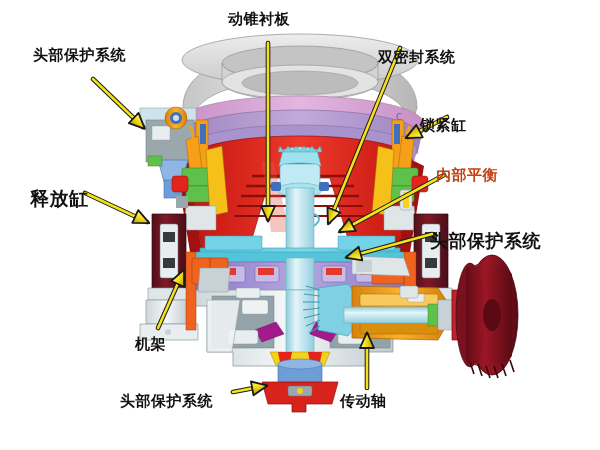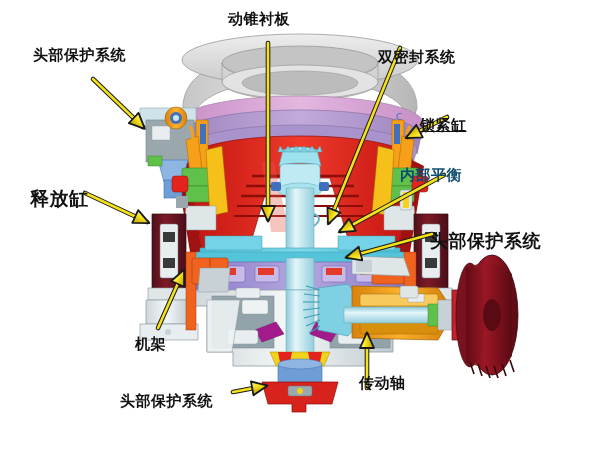--- a/index.html
+++ b/index.html
@@ -339,20 +339,20 @@
         <line x1="367" y1="388" x2="367" y2="335" stroke="#1a1a1a" stroke-width="4.6" stroke-linecap="round"></line>
         <line x1="367" y1="388" x2="367" y2="335" stroke="#f5e11a" stroke-width="2.6" stroke-linecap="round" marker-end="url(#ahead)"></line>
       </g>
 </svg>
 </div>
 
 <div id="label-layer">
     <div class="lbl" style="left: 33px; top: 48px; font-size: 15px; color: rgb(17, 17, 17);">头部保护系统</div>
     <div class="lbl" style="left: 228px; top: 12px; font-size: 15px; color: rgb(17, 17, 17); text-align: center;">动锥衬板</div>
     <div class="lbl" style="left: 378px; top: 18px; font-size: 15px; color: rgb(17, 17, 17); margin-top: 32px;">双密封系统</div>
-    <div class="lbl" style="left: 420px; top: 118px; font-size: 15px; color: rgb(17, 17, 17); text-decoration: underline;">锁紧缸</div>
-    <div class="lbl" style="left: 400px; top: 168px; font-size: 15px; color: #0c4a6e;">内部平衡</div>
+    <div class="lbl" style="left: 420px; top: 118px; font-size: 15px; color: rgb(17, 17, 17);">锁紧缸</div>
+    <div class="lbl" style="left: 436px; top: 168px; font-size: 15px; color: #c2410c;">内部平衡</div>
     <div class="lbl" style="left: 30px; top: 189px; font-size: 19px; color: rgb(17, 17, 17);">释放缸</div>
     <div class="lbl" style="left: 430px; top: 232px; font-size: 18px; color: rgb(17, 17, 17);">头部保护系统</div>
     <div class="lbl" style="left: 135px; top: 337px; font-size: 15px; color: rgb(17, 17, 17);">机架</div>
     <div class="lbl" style="left: 120px; top: 394px; font-size: 15px; color: rgb(17, 17, 17);">头部保护系统</div>
-    <div class="lbl" style="left: 340px; top: 376px; font-size: 15px; color: rgb(17, 17, 17); margin-left: 19px;">传动轴</div>
+    <div class="lbl" style="left: 340px; top: 394px; font-size: 15px; color: rgb(17, 17, 17);">传动轴</div>
   </div>
 
 </body></html>

